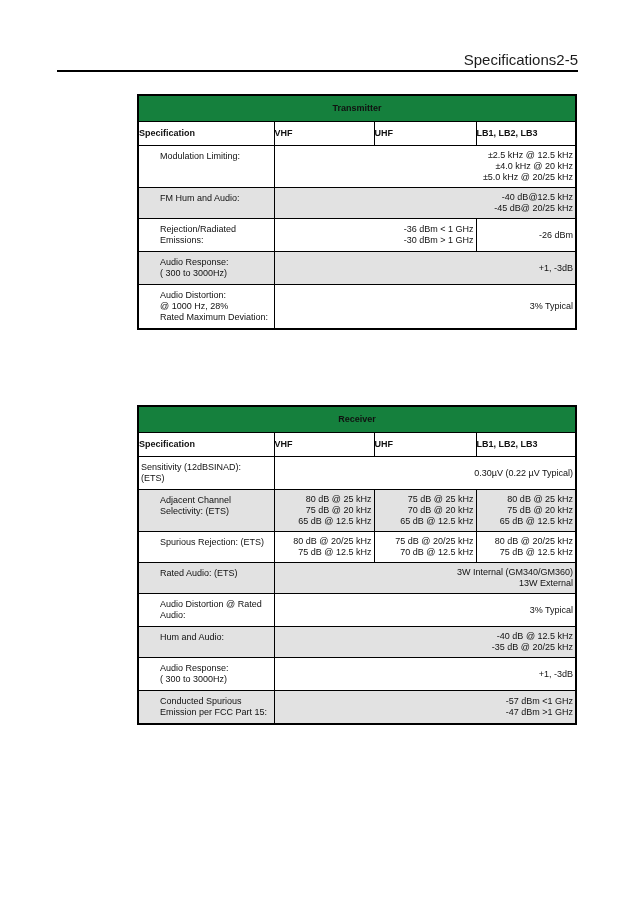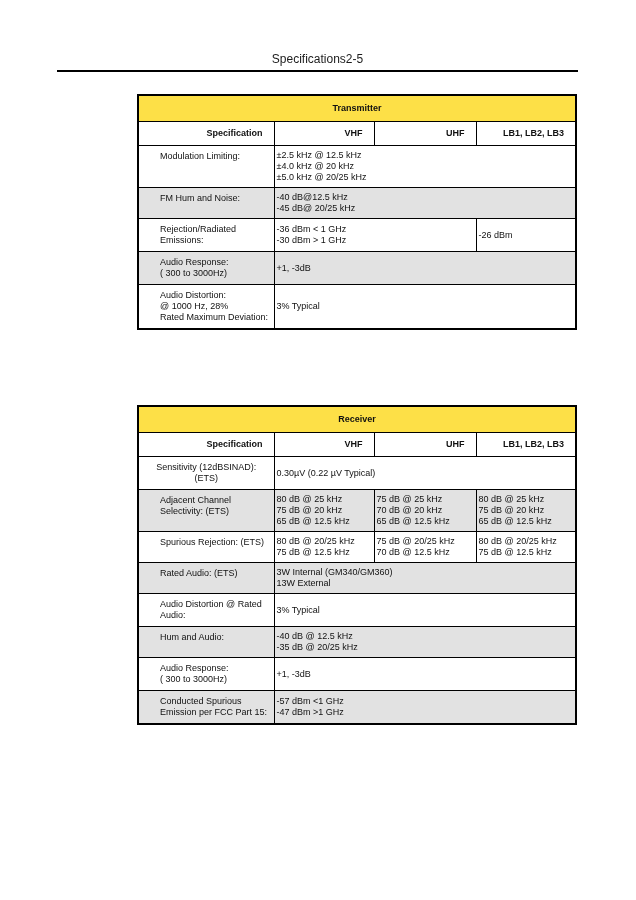--- a/index.html
+++ b/index.html
@@ -18,22 +18,22 @@
   }
   
   .page-header {
     position: absolute;
     left: 57px;
     top: 54px;
     width: 521px;
   }
   .page-header-row {
     display: flex;
-    justify-content: center;
-    font-size: 12px;
+    justify-content: flex-end;
+    font-size: 15px;
     line-height: 11px;
     color: #1c1c1c;
   }
   .page-header-rule {
     margin-top: 5px;
     border-top: 2px solid #000000;
     height: 0;
   }
   
   .spec-table-wrap {
@@ -53,43 +53,43 @@
     line-height: 11px;
     white-space: pre-line;
     overflow: hidden;
   }
   td.title-cell {
     border-bottom: 2px solid #000000;
     font-weight: bold;
     font-size: 10px;
     text-align: center;
     padding: 7px 2px;
-    background: #fde047;
+    background: #15803d;
   }
   td.head-cell {
     border-bottom: 2px solid #000000;
     font-weight: bold;
     font-size: 9.5px;
-    text-align: right;
-    padding: 6px 11px;
+    text-align: left;
+    padding: 6px 0;
     background: #ffffff;
   }
   td.label-cell {
     text-align: left;
     vertical-align: top;
     padding: 5px 4px 5px 21px;
     background: #ffffff;
   }
   td.label-cell.center {
-    text-align: center;
+    text-align: left;
     padding-left: 2px;
     padding-right: 2px;
   }
   td.value-cell {
-    text-align: left;
+    text-align: right;
     vertical-align: middle;
     padding: 4px 2px;
     background: #ffffff;
   }
   
   table.spec-table tr.data-row:nth-child(even) td {
     background: var(--shade, #e2e2e2);
   }
 </style>
 </head>
@@ -123,21 +123,21 @@
             <td class="head-cell">UHF</td>
             <td class="head-cell">LB1, LB2, LB3</td>
           </tr>
           <tr class="data-row">
             <td class="label-cell">Modulation Limiting:</td>
             <td colspan="3" class="value-cell">±2.5 kHz @ 12.5 kHz
 ±4.0 kHz @ 20 kHz
 ±5.0 kHz @ 20/25 kHz</td>
           </tr>
           <tr class="data-row">
-            <td class="label-cell">FM Hum and Noise:</td>
+            <td class="label-cell">FM Hum and Audio:</td>
             <td colspan="3" class="value-cell">-40 dB@12.5 kHz
 -45 dB@ 20/25 kHz</td>
           </tr>
           <tr class="data-row">
             <td class="label-cell">Rejection/Radiated
 Emissions:</td>
             <td colspan="2" class="value-cell">-36 dBm &lt; 1 GHz
 -30 dBm &gt; 1 GHz</td>
             <td colspan="1" class="value-cell">-26 dBm</td>
           </tr>

